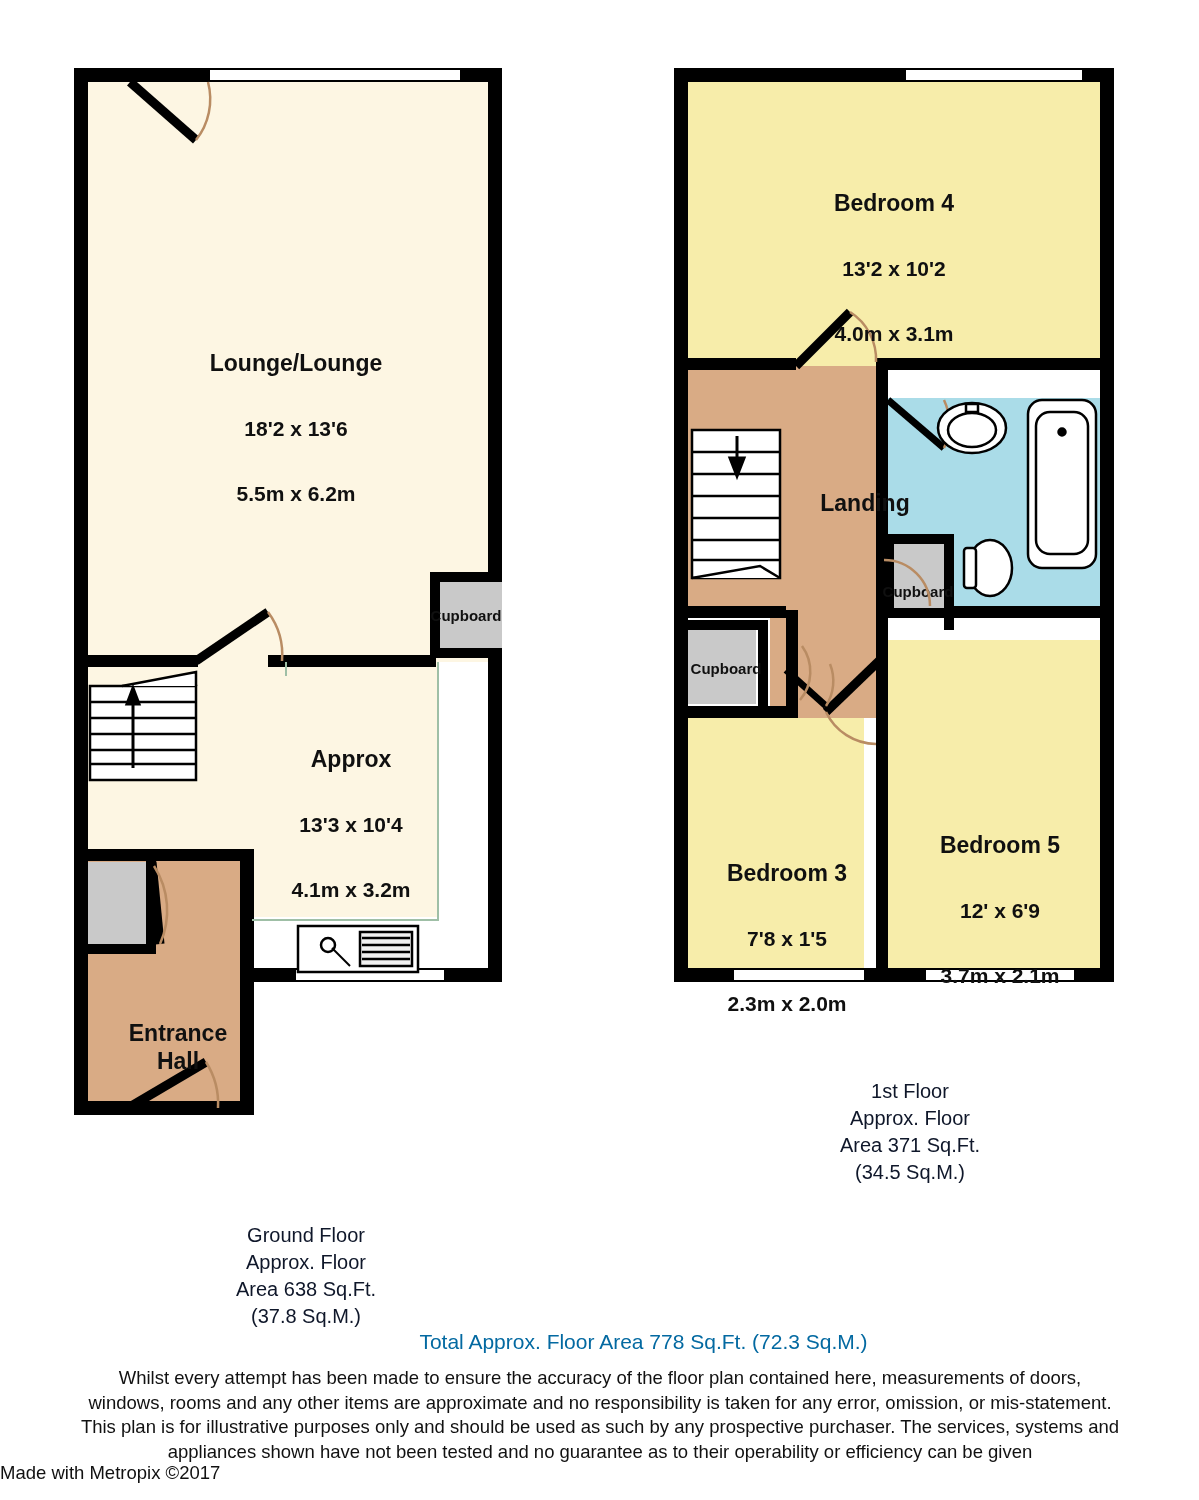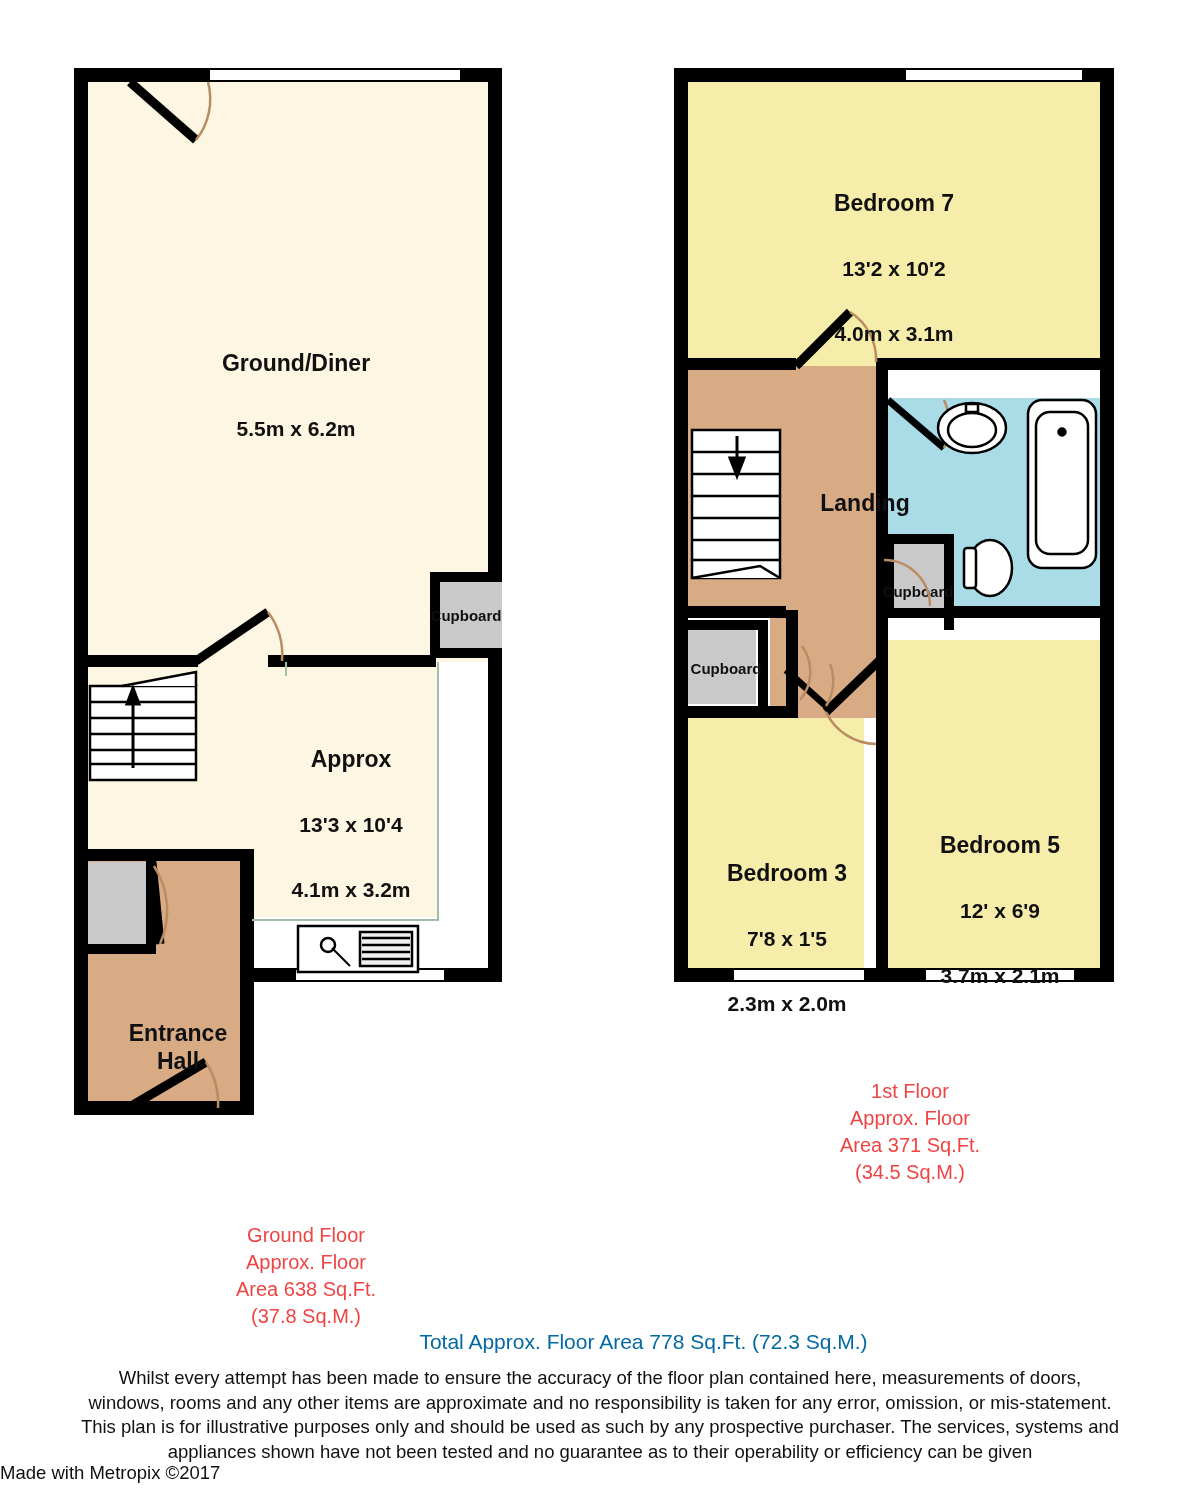--- a/index.html
+++ b/index.html
@@ -54,21 +54,21 @@
     font-weight: bold;
     text-align: center;
     color: #101010;
   }
 
   .footer-block {
     position: absolute;
     text-align: center;
     font-size: 20px;
     line-height: 1.35;
-    color: #ef4444;
+    color: #0f172a;
   }
   .total {
     position: absolute;
     width: 1199px;
     text-align: center;
     font-size: 21px;
     color: #0369a1;
     padding-left: 44px;
   }
   .disclaimer {
@@ -280,37 +280,38 @@
       <rect x="966" y="404" width="12" height="8"></rect>
     </g>
 
     <g stroke="#000" fill="#ffffff" stroke-width="2.5">
       <ellipse cx="990" cy="568" rx="22" ry="28"></ellipse>
       <rect x="964" y="548" width="12" height="40" rx="3"></rect>
     </g>
   </svg>
 
   <div class="label" style="left:148px; top:310px; width:296px;">
-    <div class="name">Ground/Diner</div>
+    <div class="name">Lounge/Lounge</div>
+    <div class="dim">18'2 x 13'6</div>
     <div class="dim">5.5m x 6.2m</div>
   </div>
 
   <div class="label" style="left:206px; top:706px; width:290px;">
     <div class="name">Approx</div>
     <div class="dim">13'3 x 10'4</div>
     <div class="dim">4.1m x 3.2m</div>
   </div>
 
   <div class="label" style="left:78px; top:980px; width:200px;">
     <div class="name">Entrance
 Hall</div>
   </div>
 
   <div class="label" style="left:744px; top:150px; width:300px;">
-    <div class="name">Bedroom 7</div>
+    <div class="name">Bedroom 4</div>
     <div class="dim">13'2 x 10'2</div>
     <div class="dim">4.0m x 3.1m</div>
   </div>
 
   <div class="label" style="left:770px; top:450px; width:190px;">
     <div class="name">Landing</div>
   </div>
 
   <div class="label" style="left:900px; top:792px; width:200px;">
     <div class="name">Bedroom 5</div>

